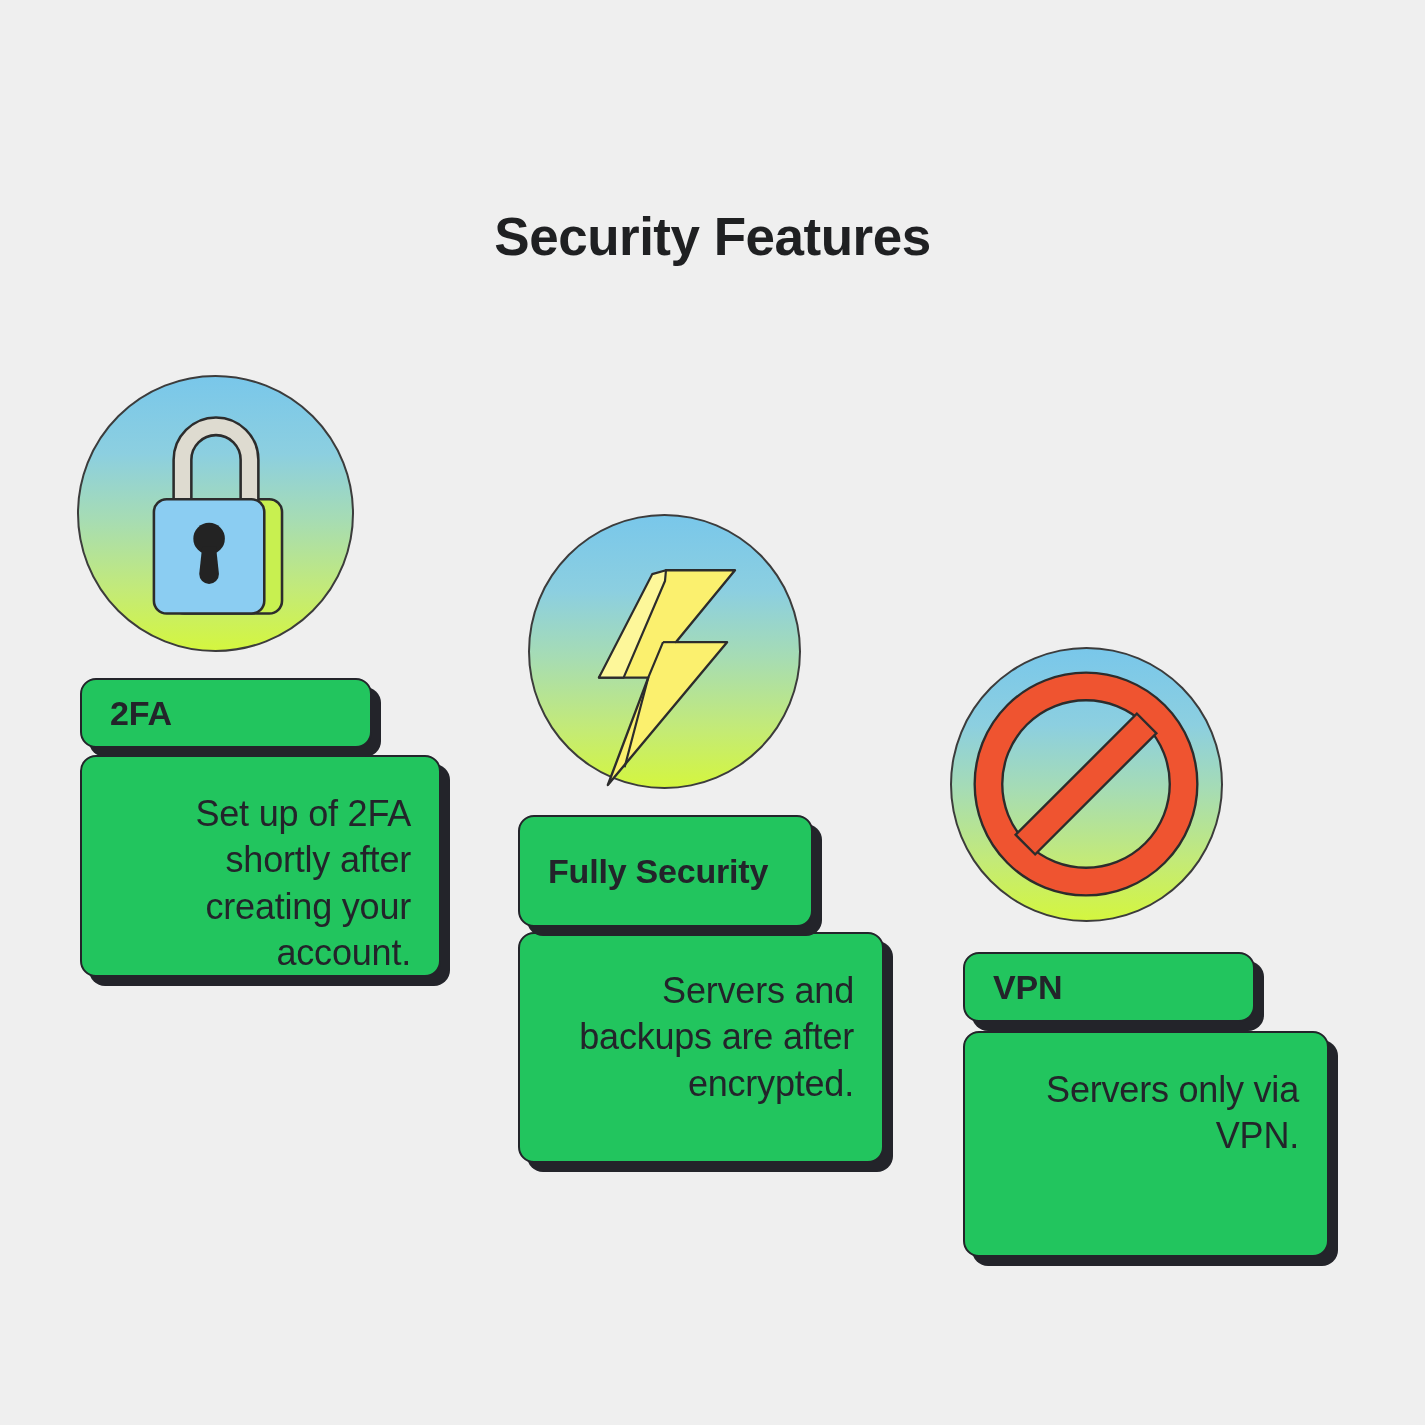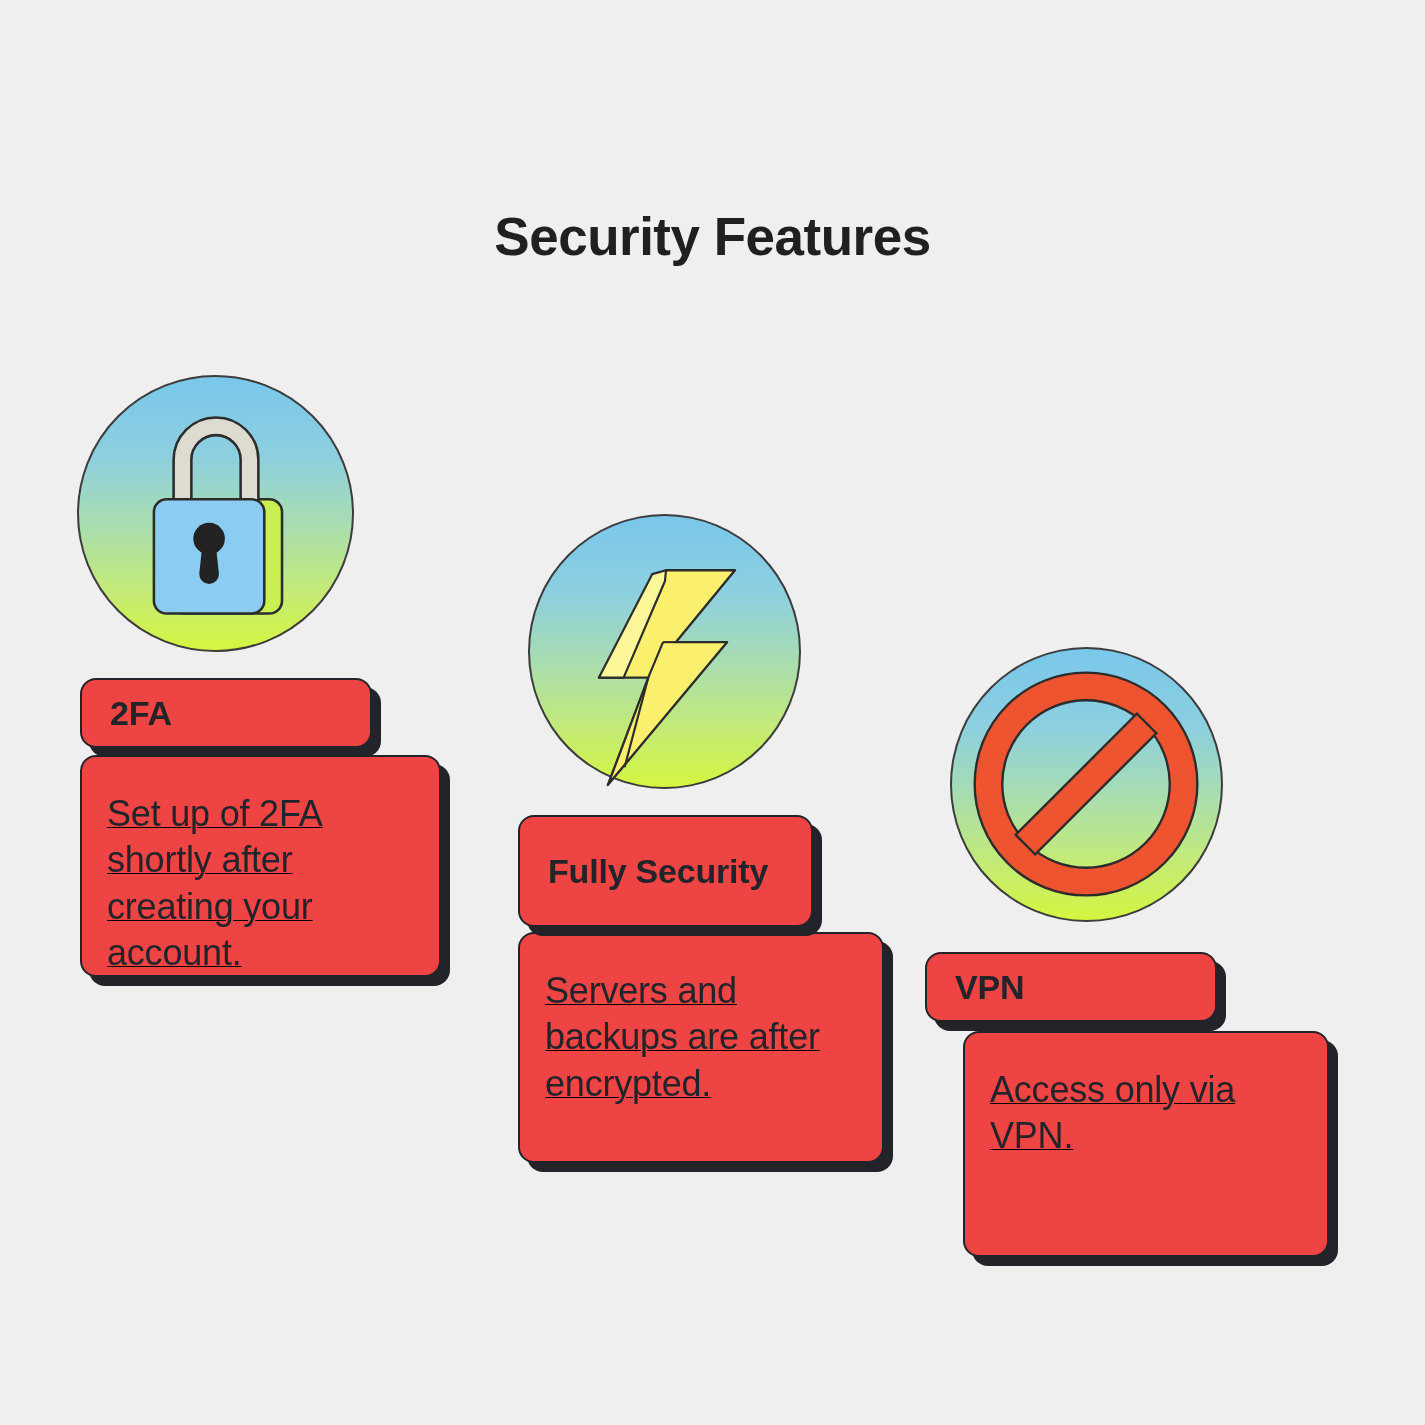--- a/index.html
+++ b/index.html
@@ -55,42 +55,42 @@
     top: 0;
     width: 100%;
     height: 100%;
     overflow: visible;
   }
 
   
   .chip, .body-card {
     position: absolute;
     box-sizing: border-box;
-    background: #ef4444;
+    background: #22c55e;
     border: 2.5px solid #23242a;
     border-radius: 16px;
     box-shadow: 9px 9px 0 0 #23242a;
+    text-align: right;
   }
   .chip {
     display: flex;
     align-items: center;
     padding: 0 28px;
     z-index: 3;
   }
   .chip .chip-label {
     font-size: 34px;
     font-weight: bold;
     color: #23242a;
     line-height: 1.14;
     letter-spacing: -0.2px;
   }
   .body-card {
     padding: 34px 28px 0 25px;
     z-index: 2;
-    text-decoration: underline;
   }
   .body-card .body-text {
     font-size: 36px;
     font-weight: 500;
     color: #23242a;
     line-height: 1.29;
     letter-spacing: -0.2px;
   }
 
   
@@ -101,21 +101,21 @@
 
   
   #feature-encrypted      { left: 0;   top: 0;   }
   #medallion-encrypted    { left: 528px; top: 482px; width: 273px; height: 275px; }
   #chip-encrypted         { left: 518px; top: 783px; width: 295px; height: 112px; }
   #body-encrypted         { left: 518px; top: 900px; width: 366px; height: 231px; }
 
   
   #feature-vpn            { left: 0;   top: 0;   }
   #medallion-vpn          { left: 950px; top: 615px; width: 273px; height: 275px; }
-  #chip-vpn               { left: 925px; top: 920px; width: 292px; height: 70px; }
+  #chip-vpn               { left: 963px; top: 920px; width: 292px; height: 70px; }
   #body-vpn               { left: 963px; top: 999px; width: 366px; height: 226px; }
 </style>
 </head>
 <body>
 
 <div id="canvas">
 
   <div class="page-title">Security Features</div>
 
   <div class="feature" id="feature-2fa">
@@ -179,17 +179,17 @@
           <rect x="49" y="123" width="174" height="28" fill="#ef5430" stroke="#2c2c2c" stroke-width="2.4"></rect>
         </g>
       </svg>
     </div>
 
     <div class="chip" id="chip-vpn">
       <span class="chip-label">VPN</span>
     </div>
 
     <div class="body-card" id="body-vpn">
-      <span class="body-text">Access only via VPN.</span>
+      <span class="body-text">Servers only via VPN.</span>
     </div>
   </div>
 
 </div>
 
 </body></html>

